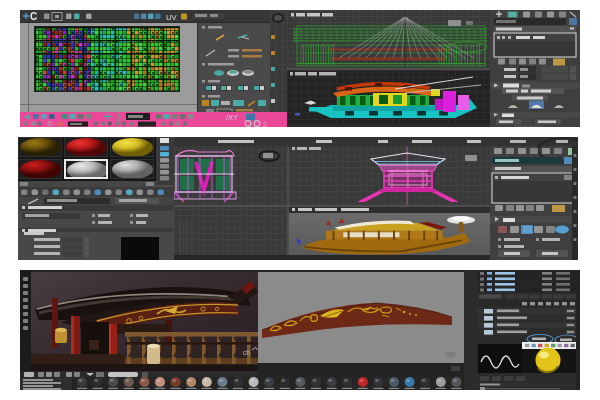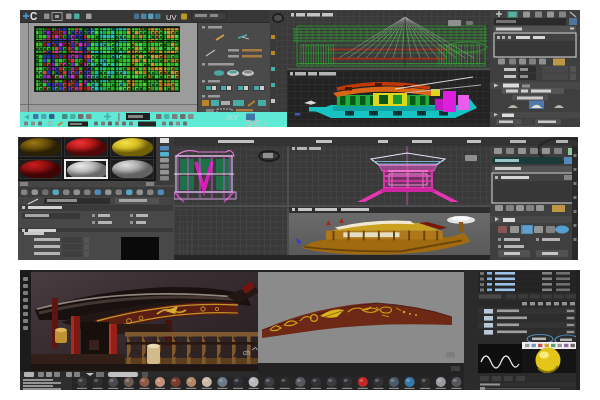--- a/index.html
+++ b/index.html
@@ -877,21 +877,21 @@
           <rect x="23" y="78" width="9" height="4" fill="#ababab"></rect>
           <rect x="35" y="77" width="11" height="6" fill="#49aca4"></rect>
           <path d="M50 83 l7 -5" stroke="#bb8424" stroke-width="1.6"></path>
           <rect x="60" y="77" width="8" height="6" fill="#49aca4"></rect>
           <rect x="8" y="86" width="8" height="5" fill="#828282"></rect>
           <rect x="19" y="86" width="15" height="5" fill="none" stroke="#b0b0b0" stroke-dasharray="2 1"></rect>
           <rect x="38" y="86" width="17" height="2.5" fill="#a87c40"></rect>
           <rect x="38" y="91" width="17" height="2.5" fill="#989898"></rect>
         </svg>
       </div>
-      <div style="position:absolute;left:0;top:102px;width:270px;height:15px;background:#5eead4">
+      <div style="position:absolute;left:0;top:102px;width:270px;height:15px;background:#ec4899">
         <svg width="270" height="15" style="position:absolute">
           <path d="M4 5 l5 -2.5 v5 z" fill="#49b0a8"></path>
           <rect x="13" y="2" width="5.5" height="5" fill="#3f78a8" rx="1"></rect>
           <rect x="21" y="2" width="5.5" height="5" fill="#49a8b8" rx="1"></rect>
           <rect x="29" y="2" width="5.5" height="5" fill="#2d6494" rx="1"></rect>
           <rect x="42" y="2" width="5.5" height="5" fill="#3f8e80" rx="1"></rect>
           <rect x="50" y="2" width="5.5" height="5" fill="#49b0a8" rx="1"></rect>
           <rect x="58" y="2" width="5.5" height="5" fill="#6f6f6f" rx="1"></rect>
           <rect x="66" y="2" width="5.5" height="5" fill="#7f7f7f" rx="1"></rect>
           <path d="M84 4.5 h7 M87.5 1 v7" stroke="#4aaca4" stroke-width="1.6"></path>

